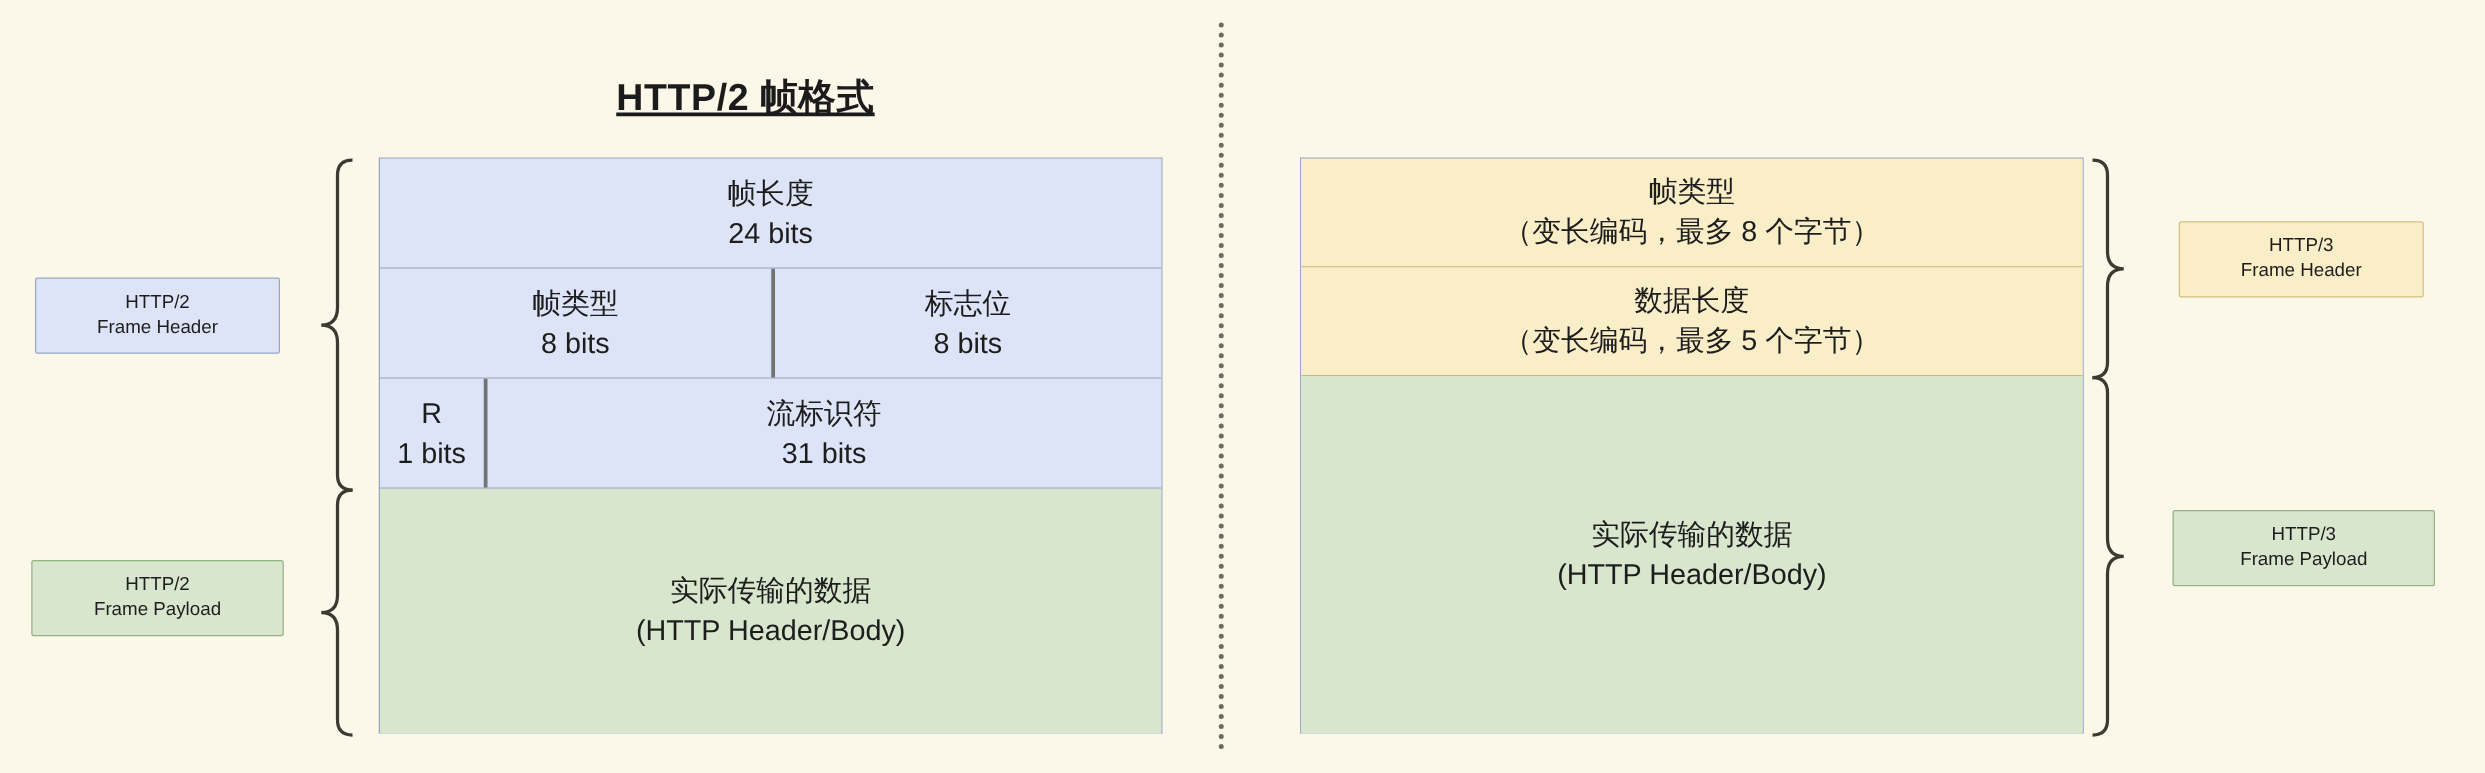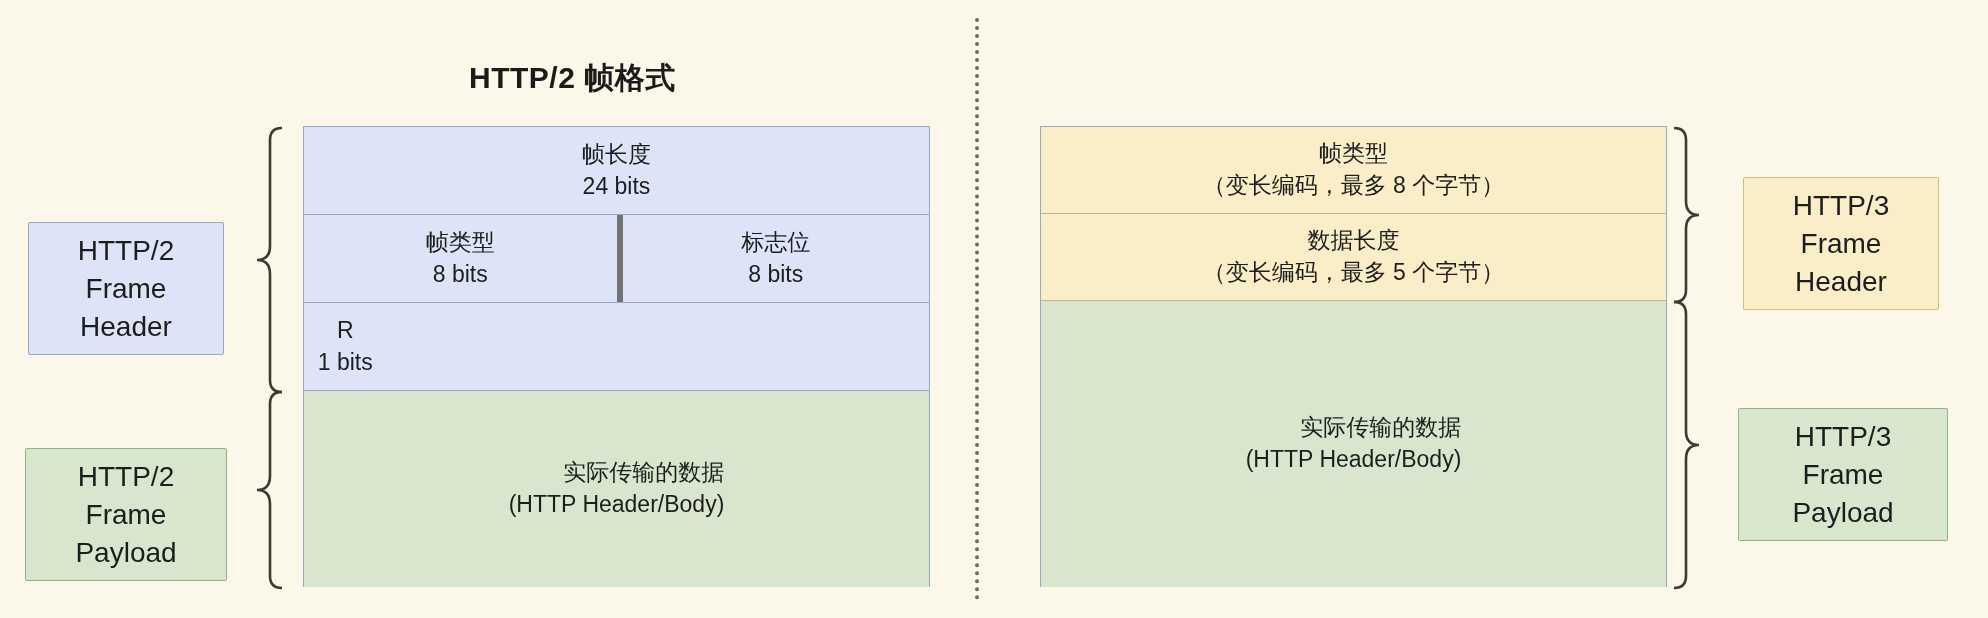--- a/index.html
+++ b/index.html
@@ -31,21 +31,21 @@
 
   
   .panel-title {
     position: absolute;
     font-size: 30px;
     font-weight: bold;
     color: #1b1b1b;
     white-space: nowrap;
     letter-spacing: 0.5px;
   }
-  #title-http2 { left: 469px; top: 58px; }
+  #title-http2 { left: 493px; top: 58px; text-decoration: underline; }
   #title-http3 { left: 1188px; top: 58px; }
 
   
   .stack {
     position: absolute;
     border: 1px solid #9aa7c4;
   }
   #stack-http2 { left: 303px; top: 126px; width: 627px; height: 461px; }
   #stack-http3 { left: 1040px; top: 126px; width: 627px; height: 461px; }
 
@@ -63,52 +63,51 @@
   .hdr-blue {
     background: #dde4f7;
     border-bottom: 1px solid #9aa7c4;
   }
   .hdr-yellow {
     background: #faeec8;
     border-bottom: 1px solid #c9b676;
   }
   .payload-green {
     background: #d7e6cd;
-    text-align: right;
   }
 
   .cell-split { display: flex; }
   .cell {
     display: flex;
     align-items: center;
     justify-content: center;
     text-align: center;
     line-height: 1.38;
     font-size: 23px;
     color: #1d1d1d;
     white-space: pre-line;
   }
-  .cell + .cell { border-left: 6px solid #737373; }
+  .cell + .cell { border-left: 3px solid #737373; }
 
   
   .r1 { height: 88px; }
   .r2 { height: 88px; }
   .r3 { height: 88px; }
   .r4 { height: 196px; }
 
   
   .y1 { height: 87px; }
   .y2 { height: 87px; }
   .g1 { height: 286px; }
 
   
   .annot {
     position: absolute;
     text-align: center;
-    font-size: 28px;
+    font-size: 15px;
     line-height: 1.35;
     color: #1d1d1d;
     padding: 9px 14px;
     white-space: pre-line;
     border-radius: 2px;
   }
   .annot-blue   { background: #dde4f7; border: 1px solid #9aa7c4; }
   .annot-green  { background: #d7e6cd; border: 1px solid #93b383; }
   .annot-yellow { background: #faeec8; border: 1px solid #d2bf7e; }
 
@@ -143,20 +142,22 @@
     <div class="cell-split hdr-blue r2">
       <div class="cell" style="width:50%;">帧类型
 8 bits</div>
       <div class="cell" style="width:50%;">标志位
 8 bits</div>
     </div>
 
     <div class="cell-split hdr-blue r3">
       <div class="cell" style="width:13.2%;">R
 1 bits</div>
+      <div class="cell" style="width:86.8%;">流标识符
+31 bits</div>
     </div>
 
     <div class="row payload-green r4">实际传输的数据
 (HTTP Header/Body)</div>
   </div>
 
   <svg class="brace" id="brace-h2-header" width="30" height="268">
     <path d="M28 2 Q16 2 16 14 L16 120 Q16 134 3 134 Q16 134 16 148 L16 254 Q16 266 28 266" fill="none" stroke="#3b3b32" stroke-width="2.6"></path>
   </svg>
 

